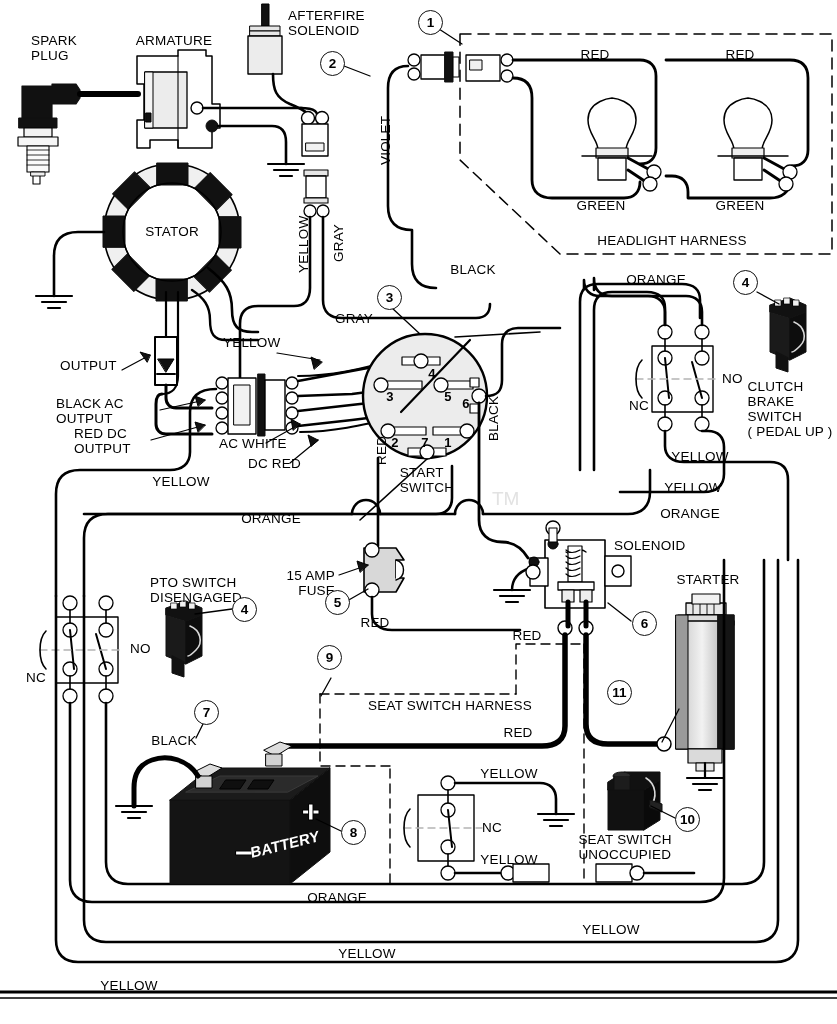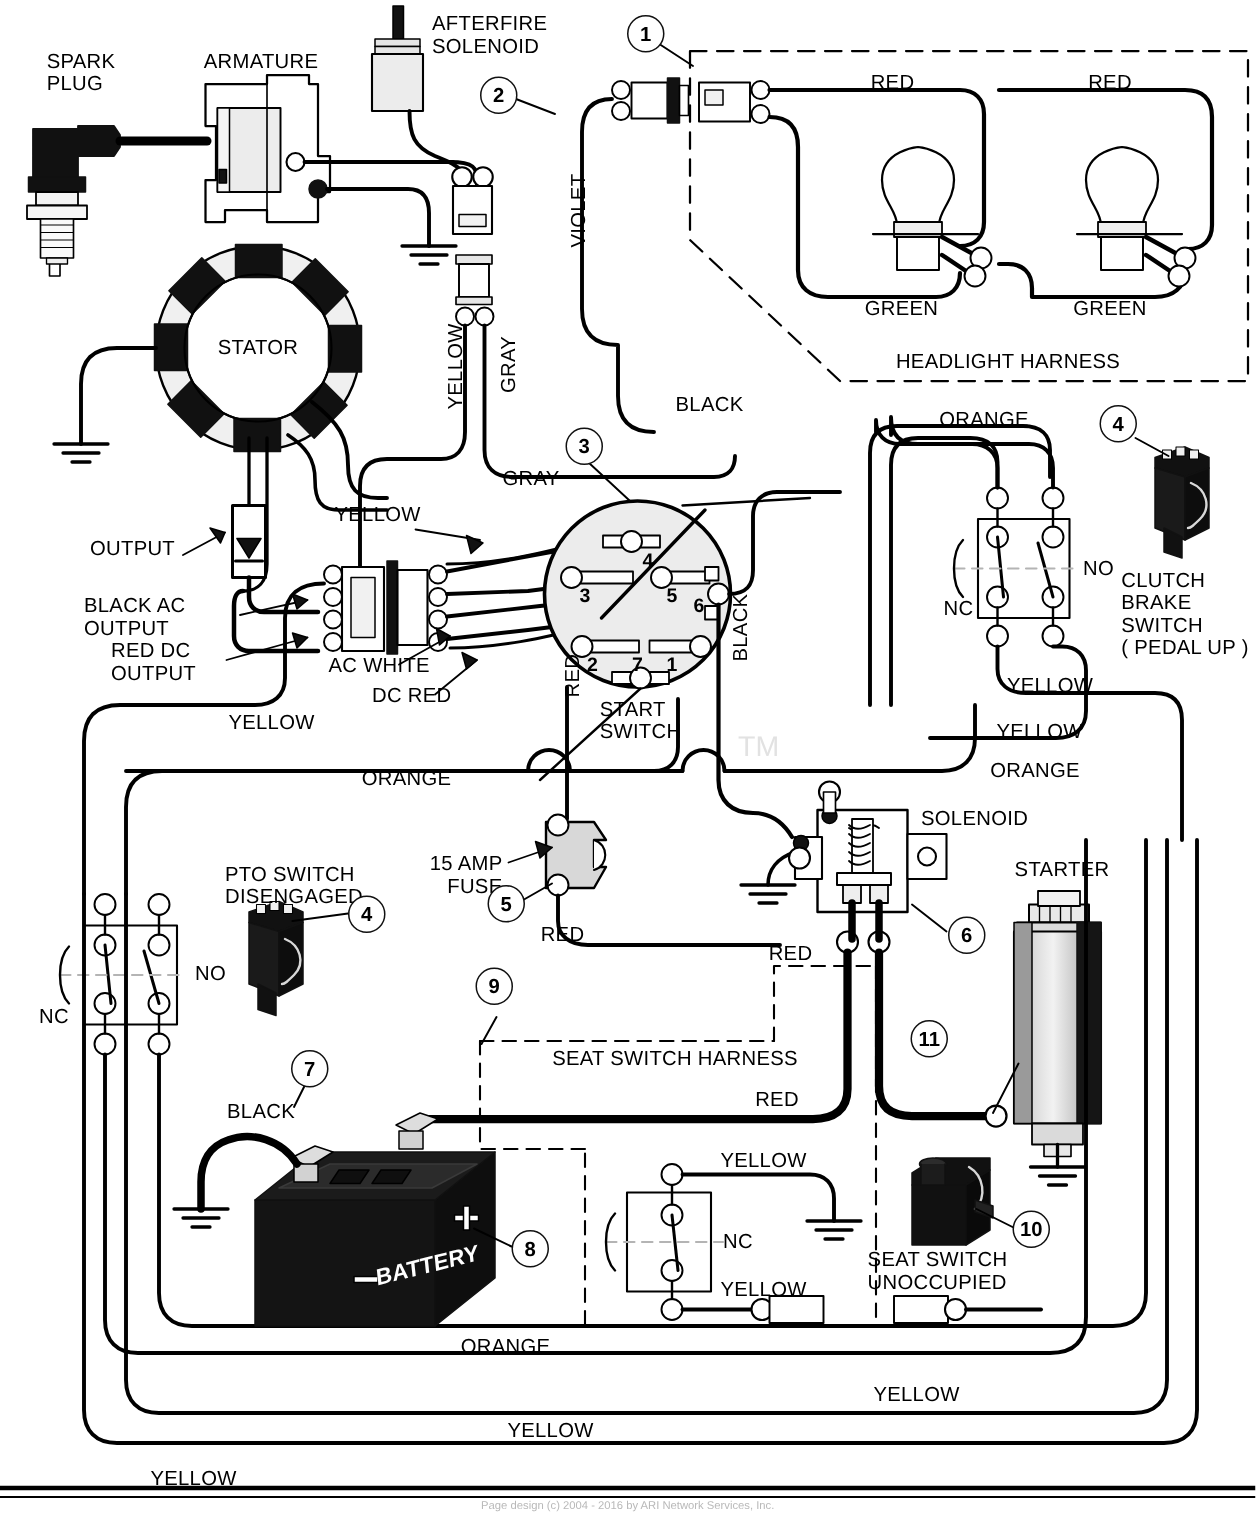--- a/index.html
+++ b/index.html
@@ -729,15 +729,14 @@
   <div class="callout" style="left:733px;top:270px;">4</div>
   <div class="callout" style="left:232px;top:597px;">4</div>
   <div class="callout" style="left:325px;top:590px;">5</div>
   <div class="callout" style="left:632px;top:611px;">6</div>
   <div class="callout" style="left:194px;top:700px;">7</div>
   <div class="callout" style="left:341px;top:820px;">8</div>
   <div class="callout" style="left:317px;top:645px;">9</div>
   <div class="callout" style="left:675px;top:807px;text-align:right;">10</div>
   <div class="callout" style="left:607px;top:680px;">11</div>
 
-  <div class="copy" style="top:999px;">Page design (c) 2004 - 2016 by ARI Network Services, Inc.</div>
 
 </div>
 
 </body></html>

